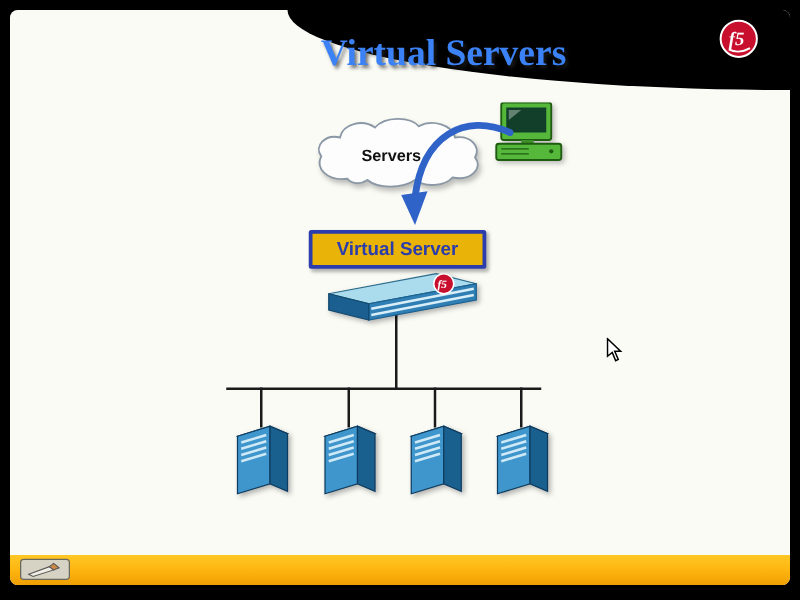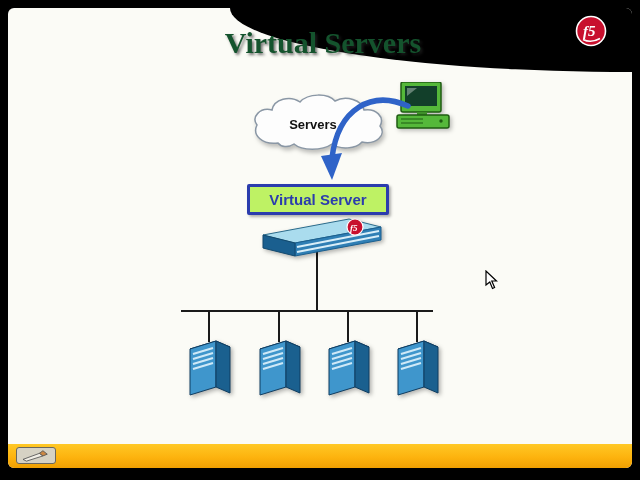--- a/index.html
+++ b/index.html
@@ -9,43 +9,43 @@
   
   .slide{position:absolute;left:8px;top:8px;width:624px;height:460px;
          background:#fbfbf6;border-radius:6px;overflow:hidden;}
 
   
   .swoosh{position:absolute;top:0;right:0;width:402px;height:64px;
           background:#000;border-bottom-left-radius:100% 100%;z-index:1;}
 
   
   .title{position:absolute;left:185px;top:18px;width:260px;z-index:5;
-         text-align:center;font-family:"Liberation Serif",serif;
-         font-weight:bold;font-size:30px;color:#14532d;
+         text-align:right;font-family:"Liberation Serif",serif;
+         font-weight:bold;font-size:30px;color:#3b82f6;
          text-shadow:2px 2px 3px rgba(40,40,40,0.65);}
 
   
   .f5logo{position:absolute;left:566px;top:6px;width:34px;height:34px;z-index:6;}
 
   
   .cloud{position:absolute;left:240px;top:85px;width:145px;height:62px;
          filter:drop-shadow(2px 3px 2px rgba(0,0,0,0.25));z-index:2;}
   .cloud-label{position:absolute;left:235px;top:109px;width:140px;z-index:3;
          text-align:center;font-weight:bold;font-size:13px;color:#111;}
 
   
   .computer{position:absolute;left:386px;top:74px;width:62px;height:58px;
          filter:drop-shadow(2px 2px 2px rgba(0,0,0,0.25));z-index:3;}
 
   
   .arrow{position:absolute;left:300px;top:84px;width:118px;height:104px;z-index:4;}
 
   
   .vsbox{position:absolute;left:239px;top:176px;width:136px;height:25px;z-index:4;
-         background:#bef264;border:3px solid #2b3cad;border-radius:2px;
+         background:#eab308;border:3px solid #2b3cad;border-radius:2px;
          display:flex;align-items:center;justify-content:center;
          box-shadow:2px 2px 3px rgba(0,0,0,0.3);}
   .vsbox span{font-weight:bold;font-size:15px;color:#2b3cad;}
 
   
   .appliance{position:absolute;left:247px;top:205px;width:132px;height:52px;
          filter:drop-shadow(2px 2px 2px rgba(0,0,0,0.3));z-index:3;}
 
   
   .line{position:absolute;background:#1a1a1a;z-index:1;}

